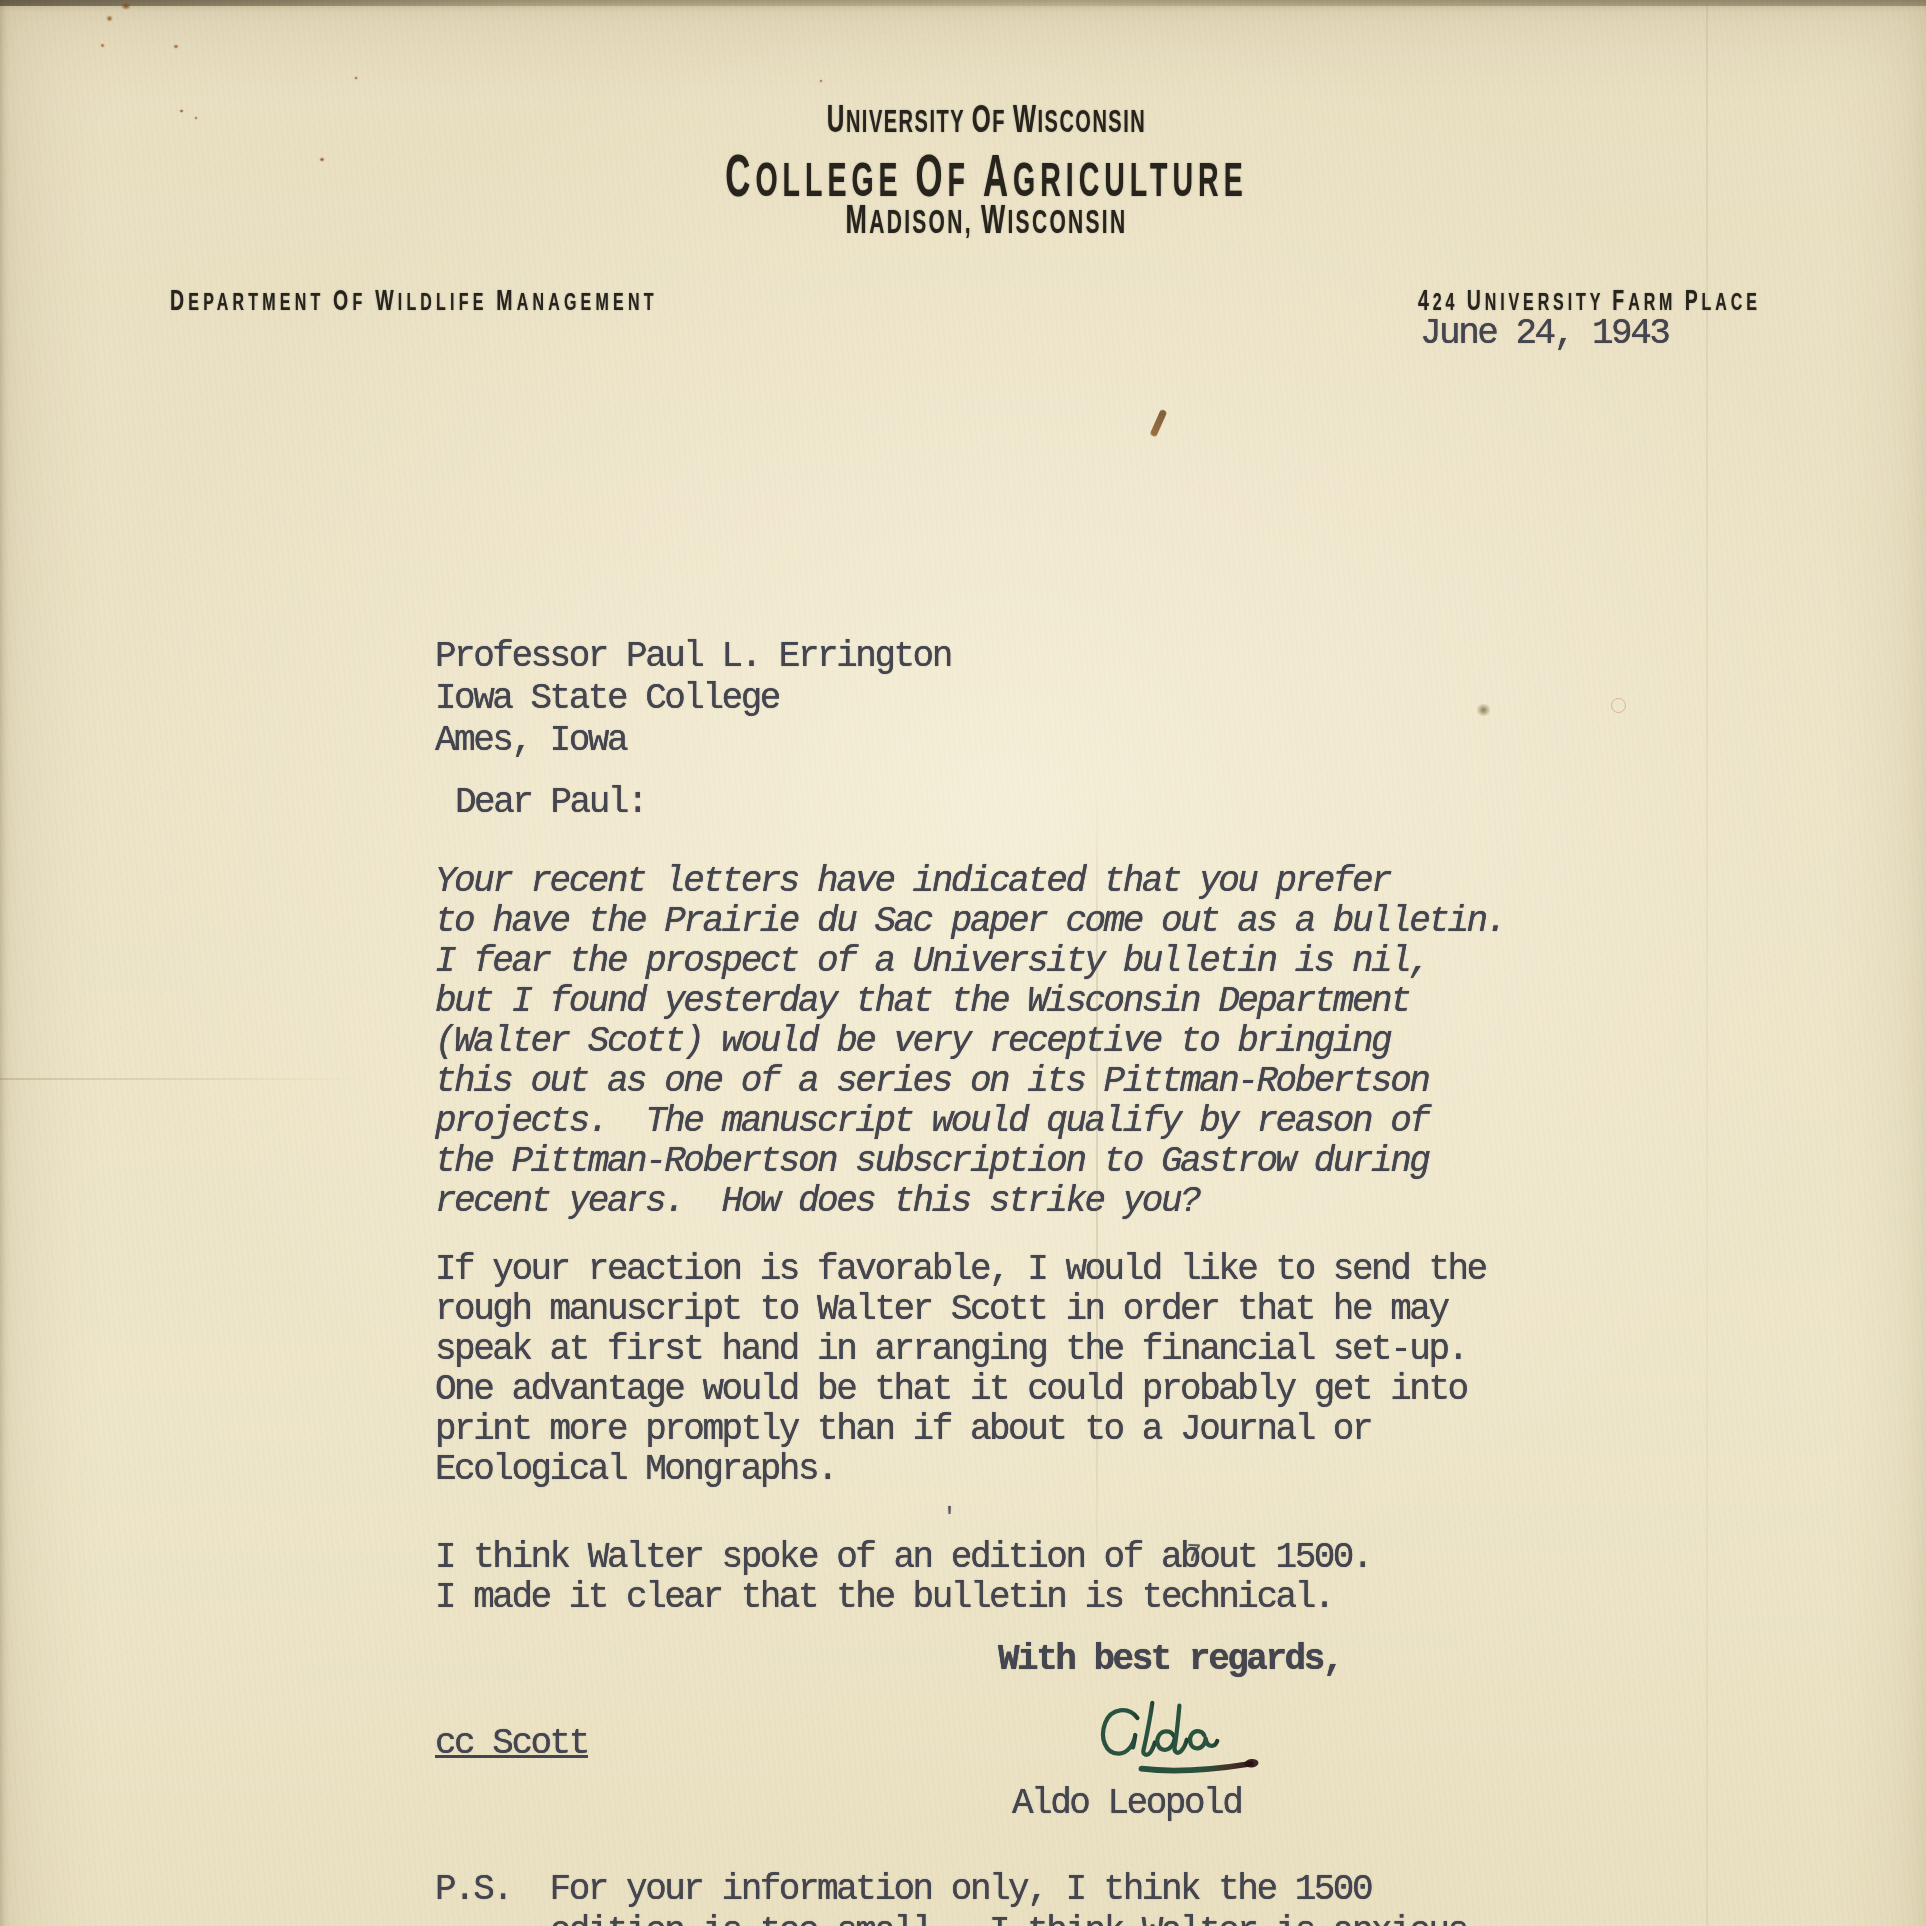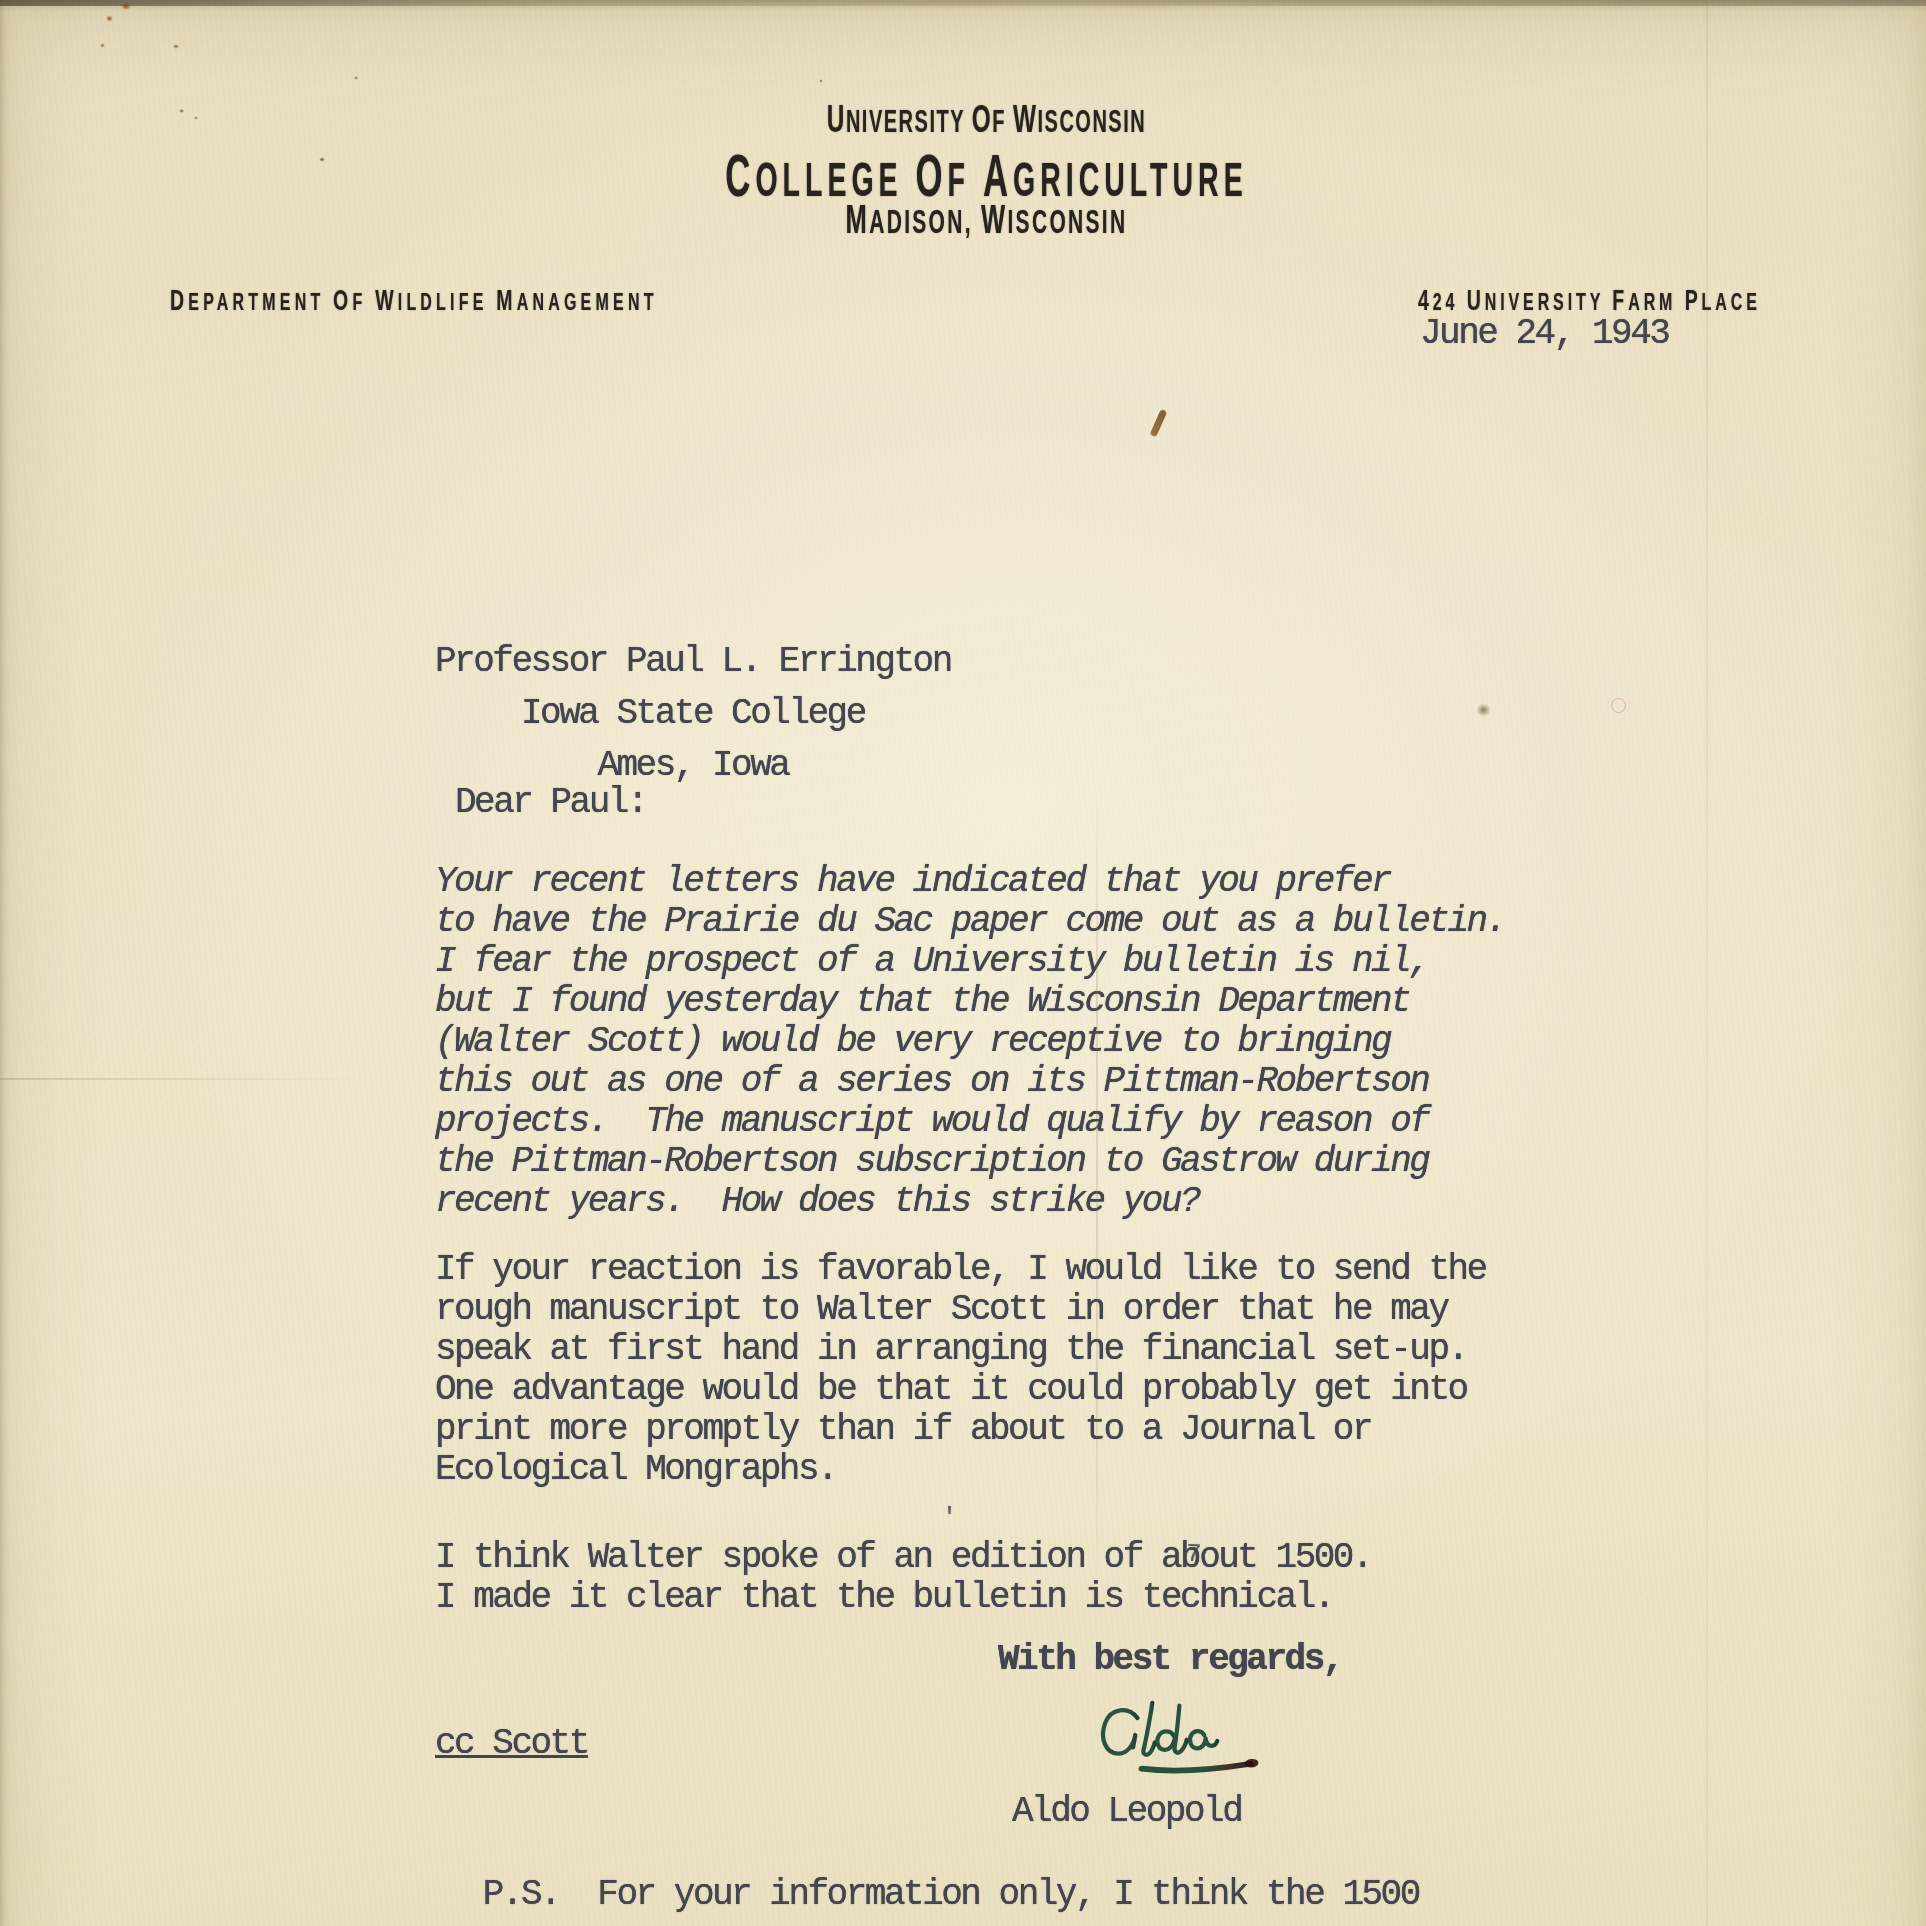--- a/index.html
+++ b/index.html
@@ -43,21 +43,21 @@
   .lc{font-size:1.22em;}
 
   
   .type{
     font-family:"Liberation Mono","DejaVu Sans Mono",monospace;
     font-size:36px;letter-spacing:-2.5px;line-height:40px;
     color:#45454f;
     text-shadow:0 0 1.5px rgba(62,62,72,.42), 0 0 0.4px rgba(62,62,72,.85);
     white-space:pre-wrap;
   }
-  .lh110{line-height:52px;text-align:center;}
+  .lh110{line-height:42px;}
   .stray{font-family:"Liberation Mono","DejaVu Sans Mono",monospace;color:rgba(68,68,78,.8);text-shadow:0 0 1.2px rgba(68,68,78,.4);}
 
   
   #sig{transform:rotate(-2deg);}
 
   
   .spot{border-radius:50%;pointer-events:none;}
   .crease{pointer-events:none;}
 </style>
 </head>
@@ -124,21 +124,21 @@
       <path d="M 186,10 C 179,52 163,118 159,131 C 156,144 167,149 176,139 C 182,132 186,122 189,113"></path>
       <path d="M 238,97 C 231,83 210,81 200,96 C 190,112 198,132 214,133 C 228,134 238,120 241,105"></path>
       <path d="M 256,20 C 251,60 243,112 240,126 C 237,140 247,147 257,137 C 264,130 269,119 272,109"></path>
       <path d="M 318,99 C 312,85 293,83 284,97 C 275,112 283,131 298,132 C 311,133 320,121 321,107 C 322,116 326,126 335,127 C 342,128 348,122 351,115"></path>
     </g>
     <path d="M 152,180 C 240,194 330,190 436,177" fill="none" stroke="url(#sigGrad)" stroke-width="15" stroke-linecap="round" opacity="0.95"></path>
     <ellipse cx="438" cy="176" rx="18" ry="11" fill="#2a1114" opacity="0.9" transform="rotate(-4 438 176)"></ellipse>
   </svg>
 
   <div class="abs type" style="left:435px;top:1724px;text-decoration:underline;">cc Scott</div>
-  <div class="abs type" style="left:1012px;top:1784px;margin-top:8px;">Aldo Leopold</div>
+  <div class="abs type" style="left:1012px;top:1784px;">Aldo Leopold</div>
 
   <div class="abs type lh110" style="left:435px;top:1869px;">P.S.  For your information only, I think the 1500
       edition is too small.  I think Walter is anxious
       enough to get this so that we could specify that
       you and I want, let us say, 500 each.  I am
       sending a copy of this to Walter, but without
       this P. S.</div>
 
   <div class="abs spot" style="left:121px;top:2.3px;width:10px;height:7.7px;background:radial-gradient(#8a4a16,rgba(138,74,22,0) 72%);"></div>
   <div class="abs spot" style="left:106px;top:15.4px;width:7px;height:6.2px;background:radial-gradient(#96591f,rgba(150,89,31,0) 70%);"></div>

